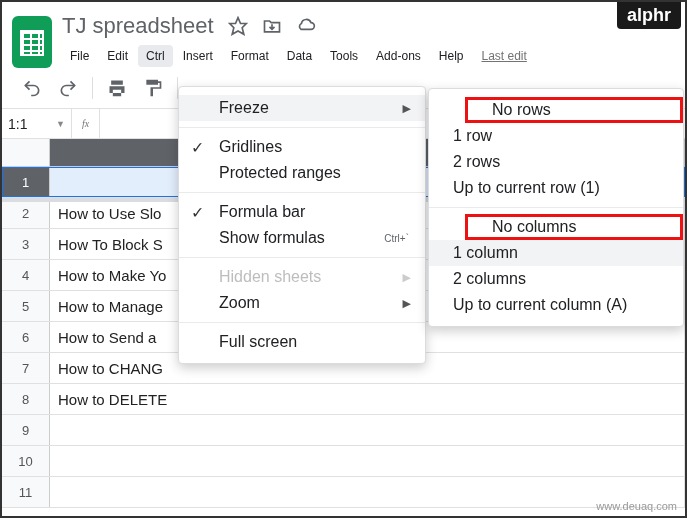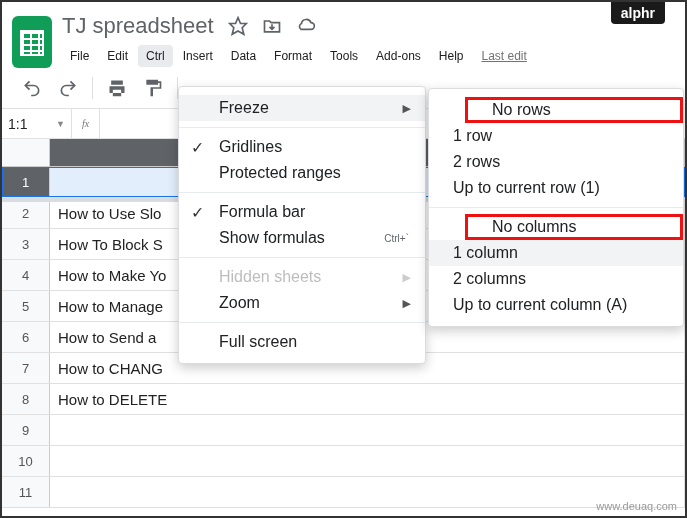--- a/index.html
+++ b/index.html
@@ -1,18 +1,18 @@
 <!DOCTYPE html>
 <html><head>
 <meta charset="utf-8">
 <style>
   * { box-sizing: border-box; margin: 0; padding: 0; font-family: Arial, sans-serif; }
   body { width: 687px; height: 518px; background: #fff; overflow: hidden; position: relative; border: 2px solid #333; }
   
-  .watermark-badge { position: absolute; top: 0; right: 20px; background: #1a1a1a; color: #fff; padding: 3px 10px; font-size: 14px; font-weight: bold; border-radius: 0 0 4px 4px; z-index: 100; }
+  .watermark-badge { position: absolute; top: 0; right: 4px; background: #1a1a1a; color: #fff; padding: 3px 10px; font-size: 18px; font-weight: bold; border-radius: 0 0 4px 4px; z-index: 100; }
   .watermark-url { position: absolute; bottom: 4px; right: 8px; color: #999; font-size: 11px; z-index: 100; }
   
   
   .header { display: flex; align-items: center; padding: 10px 8px 0 10px; gap: 10px; }
   .logo { width: 40px; height: 52px; background: #0f9d58; border-radius: 6px; position: relative; flex-shrink: 0; margin-top: 4px; }
   .logo::after { content:""; position: absolute; top: 14px; left: 8px; right: 8px; bottom: 12px; background: repeating-linear-gradient(to bottom, #fff 0, #fff 2px, transparent 2px, transparent 6px), repeating-linear-gradient(to right, #fff 0, #fff 2px, transparent 2px, transparent 8px); border: 2px solid #fff; }
   .title-area { flex: 1; }
   .title-row { display: flex; align-items: center; gap: 14px; }
   .doc-title { font-size: 22px; color: #5f6368; }
   .title-icon { width: 20px; height: 20px; color: #5f6368; display: flex; align-items: center; justify-content: center; }
@@ -87,22 +87,22 @@
         <svg width="22" height="22" viewBox="0 0 24 24" fill="none" stroke="#5f6368" stroke-width="2">
             <path d="M18 16a4 4 0 0 0 0-8 6 6 0 0 0-11.5 1A4 4 0 0 0 6 16z"></path>
           </svg>
       </div>
     </div>
     <div class="menubar">
       <div class="menu-item">File</div>
       <div class="menu-item">Edit</div>
       <div class="menu-item open">Ctrl</div>
       <div class="menu-item">Insert</div>
+      <div class="menu-item">Format</div>
       <div class="menu-item">Data</div>
-      <div class="menu-item">Format</div>
       <div class="menu-item">Tools</div>
       <div class="menu-item">Add-ons</div>
       <div class="menu-item">Help</div>
       <div class="last-edit">Last edit</div>
     </div>
   </div>
 </div>
 
 <div class="toolbar">
   <div class="tb-btn">

